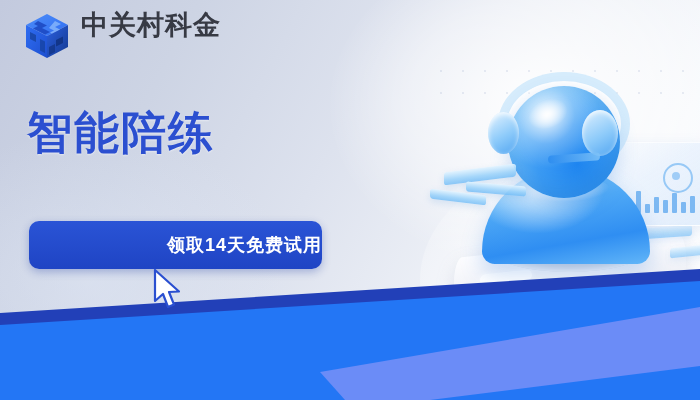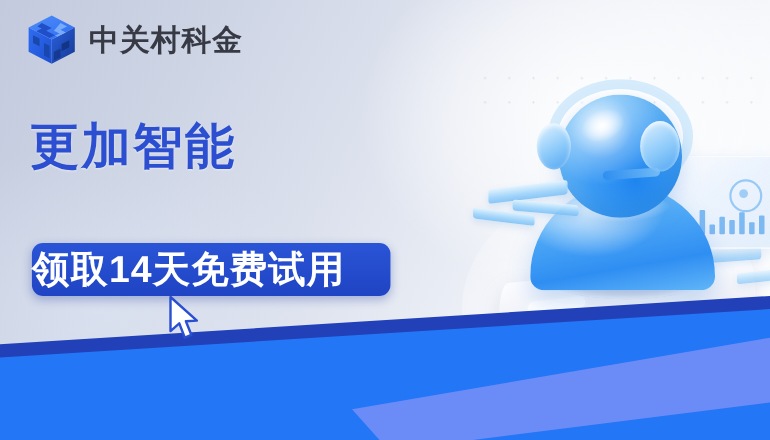--- a/index.html
+++ b/index.html
@@ -44,21 +44,21 @@
     background-size: 22px 22px;
     opacity: .55;
     pointer-events: none;
   }
 
   
   .logo-row {
     position: absolute;
     left: 24px; top: 12px;
     display: flex;
-    align-items: center;
+    align-items: flex-start;
     gap: 11px;
   }
   .logo-mark { width: 46px; height: 48px; display: block; }
   .logo-text {
     font-size: 27px;
     font-weight: 700;
     color: #373a44;
     letter-spacing: 1px;
     line-height: 1;
     white-space: nowrap;
@@ -84,32 +84,32 @@
     color: #4a4f5c;
     letter-spacing: 1px;
     line-height: 1;
     white-space: nowrap;
   }
 
   
   .cta {
     position: absolute;
     left: 29px; top: 221px;
-    width: 326px; height: 48px;
+    width: 293px; height: 48px;
     border: none;
     border-radius: 10px;
     background: linear-gradient(180deg, #2a54d6 0%, #1f44c4 100%);
     box-shadow: 0 3px 9px rgba(24,54,160,.30);
     color: #ffffff;
     font-family: inherit;
-    font-size: 34px;
+    font-size: 18px;
     font-weight: 700;
     letter-spacing: 1px;
     line-height: 48px;
-    text-align: left;
+    text-align: right;
     padding: 0;
     cursor: pointer;
     white-space: nowrap;
   }
 
   
   .cursor {
     position: absolute;
     left: 152px; top: 268px;
     width: 34px; height: 44px;
@@ -344,20 +344,20 @@
     <div class="slab slab-2"></div>
   </div>
 
   <svg class="bands" viewBox="0 0 700 400">
     <polygon points="0,313 700,269 700,400 0,400" fill="#2240b8"></polygon>
     <polygon points="0,325 700,281 700,400 0,400" fill="#2376f5"></polygon>
     <polygon points="700,307 700,400 345,400 320,372" fill="#6b8cf7"></polygon>
     <polygon points="700,366 700,400 430,400" fill="#2376f5"></polygon>
   </svg>
 
-  <div class="headline">更加智能</div>
+  <div class="headline">智能陪练</div>
   <button class="cta">领取14天免费试用</button>
 
   <svg class="cursor" viewBox="0 0 34 44">
     <path d="M3 2 L3 33 L11 26 L16 39 L22 36.5 L17 24 L27 23.5 Z" fill="#ffffff" stroke="#2a4fd0" stroke-width="2.2" stroke-linejoin="round"></path>
   </svg>
 
 </div>
 
 </body></html>

